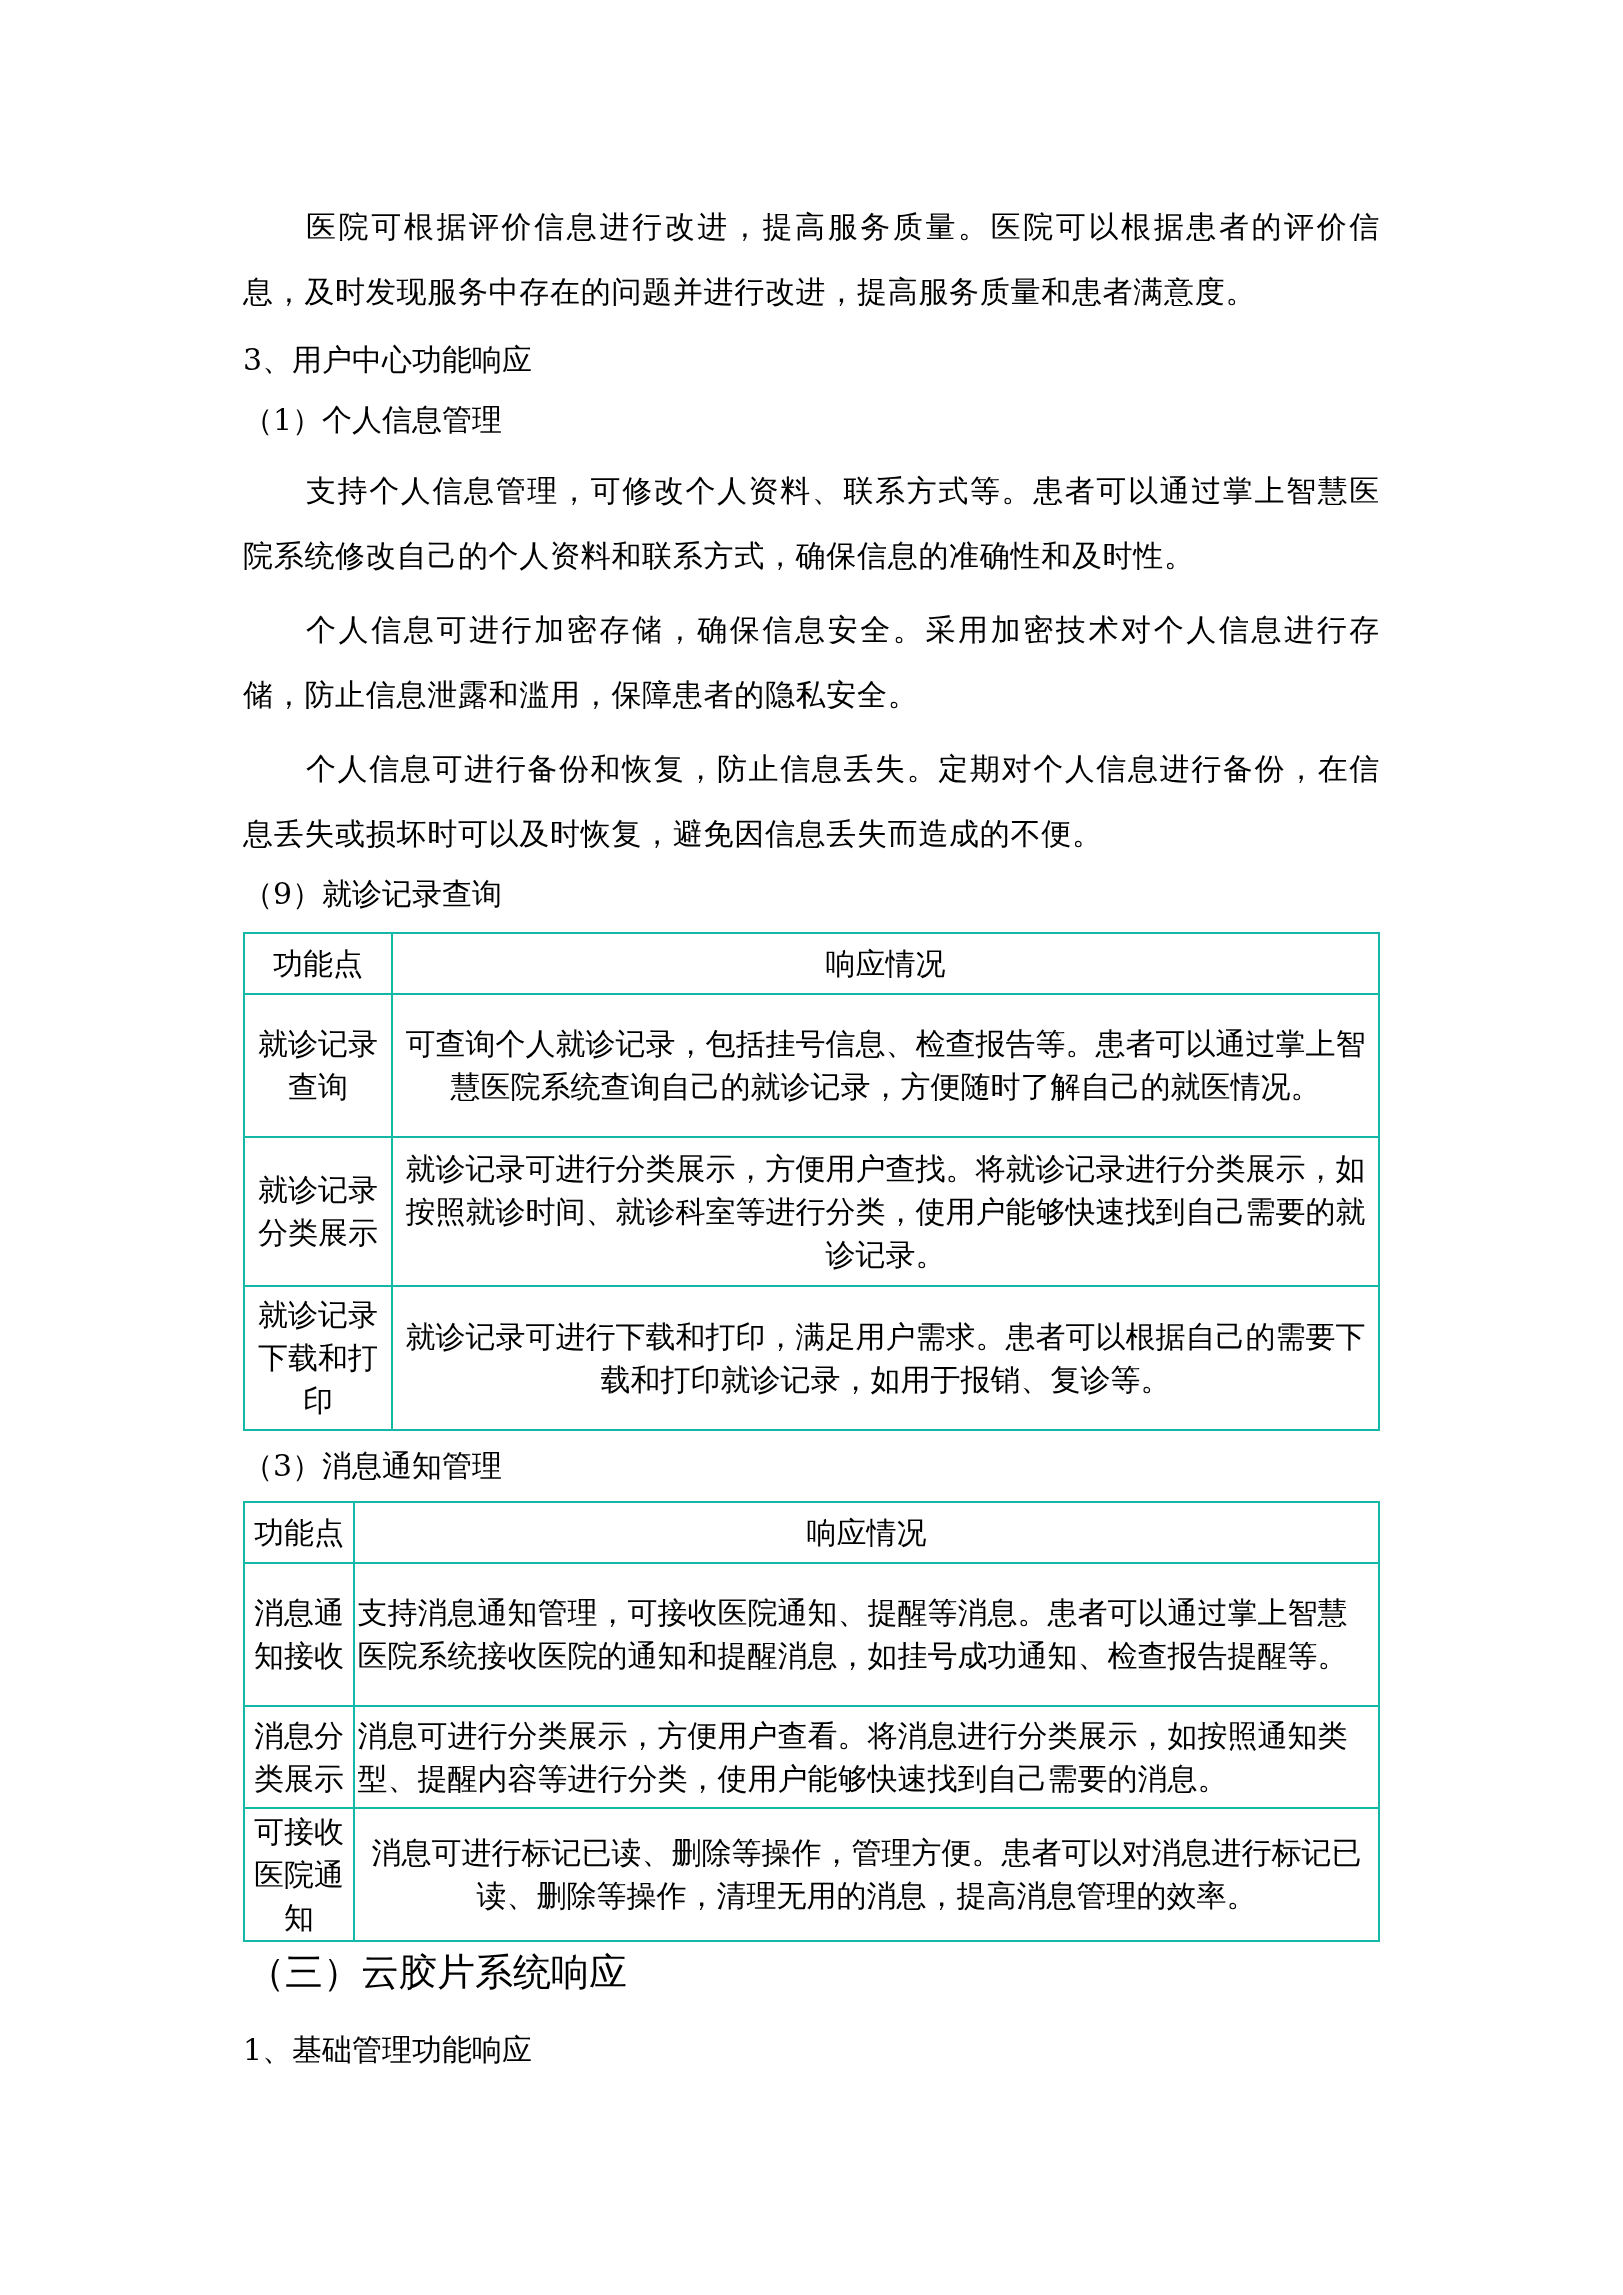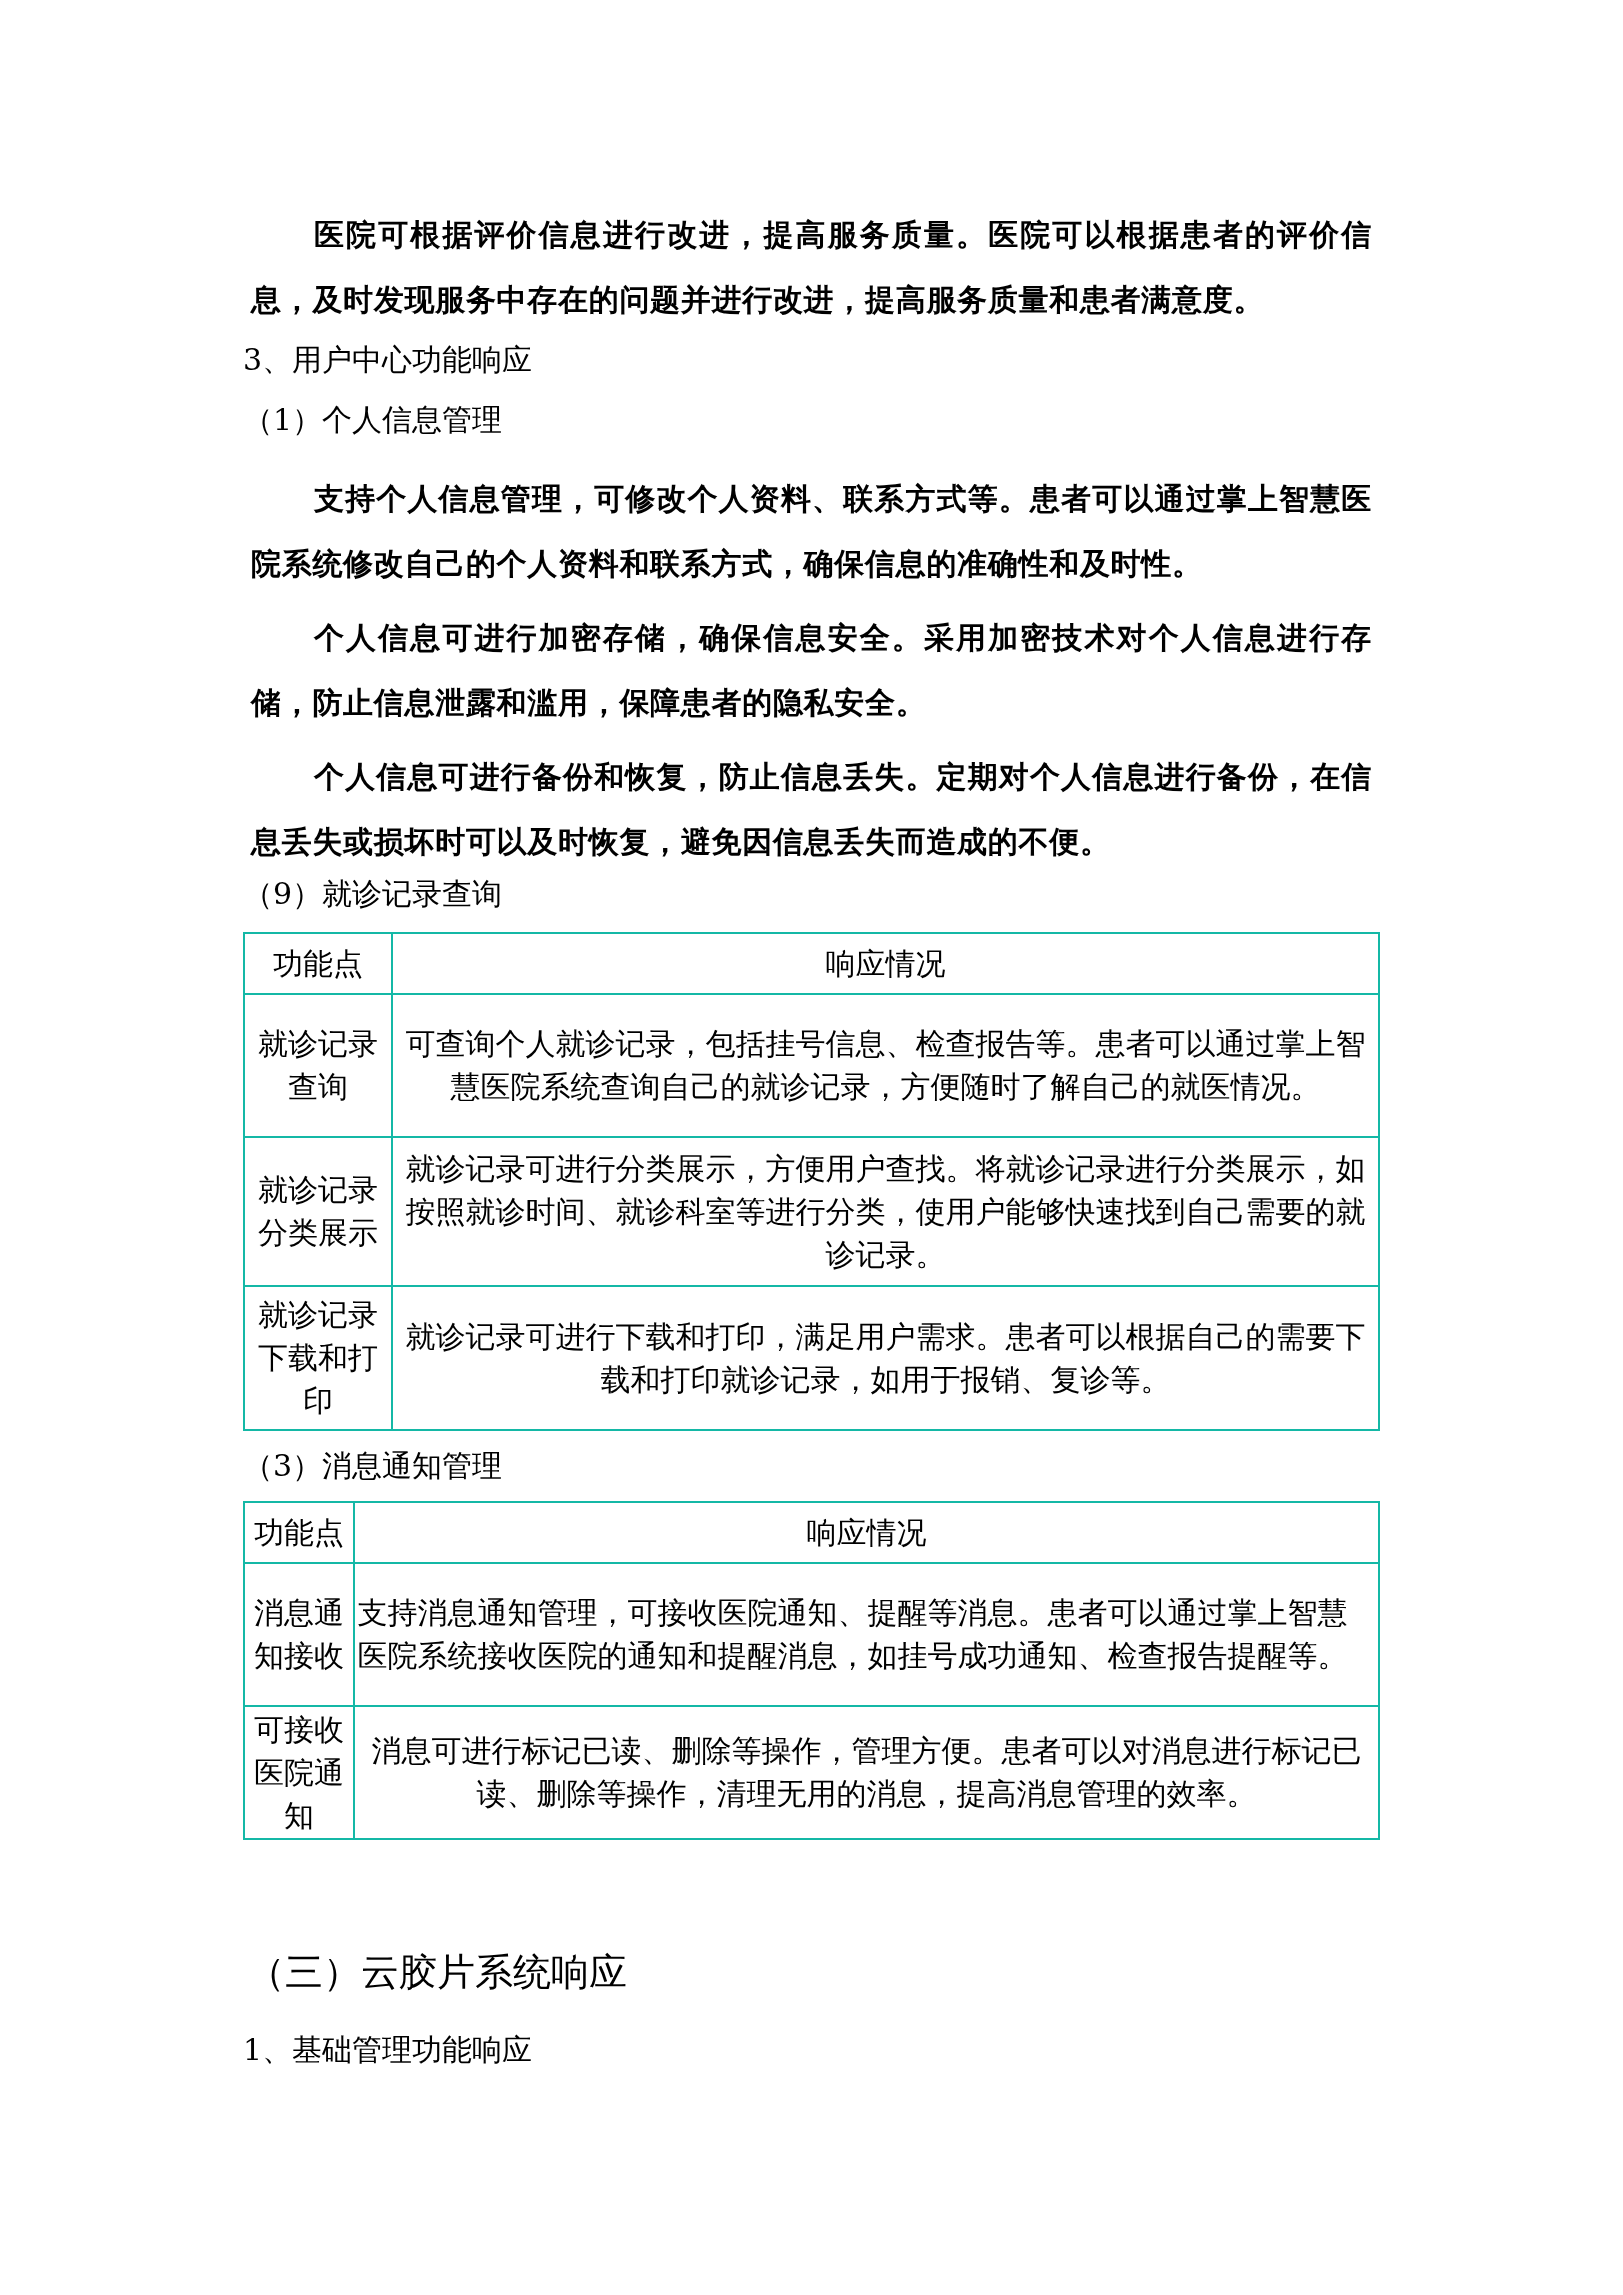--- a/index.html
+++ b/index.html
@@ -3,22 +3,22 @@
 <meta charset="utf-8">
 <style>
   html, body { margin: 0; padding: 0; background: #ffffff; }
   body {
     width: 1623px; height: 2295px; position: relative; overflow: hidden;
     font-family: "DejaVu Serif", "Liberation Serif", serif;
     color: #000000;
   }
   .page { position: absolute; left: 243px; top: 0; width: 1137px; }
   .para {
-    font-size: 30px; line-height: 65px; margin: 8px;
-    text-indent: 63px; text-align: justify; letter-spacing: 0.7px; font-weight: bold;
+    font-size: 30px; line-height: 65px; margin: 0;
+    text-indent: 63px; text-align: justify; letter-spacing: 0.7px;
   }
   .heading-l2 { font-size: 30px; line-height: 39px; margin: 0; }
   .heading-l3 { font-size: 30px; line-height: 39px; margin: 0; padding-left: 0; }
   .heading-l1 { font-size: 38px; line-height: 46px; margin: 0; padding-left: 3.9px; }
   table.resp {
     border-collapse: collapse; width: 1137px; table-layout: fixed;
     font-size: 30px; line-height: 43px;
   }
   table.resp td, table.resp th {
     border: 2px solid #14b8a6; padding: 1.3px 2.6px; text-align: center;
@@ -93,20 +93,24 @@
       <tbody>
           <tr>
         <th>功能点</th>
         <th>响应情况</th>
       </tr>
       <tr style="height:143px;">
         <td>消息通知接收</td>
         <td style="text-align:left;margin-left:39px;">支持消息通知管理，可接收医院通知、提醒等消息。患者可以通过掌上智慧医院系统接收医院的通知和提醒消息，如挂号成功通知、检查报告提醒等。</td>
       </tr>
       <tr style="height:102px;">
+        <td>消息分类展示</td>
+        <td style="text-align:left;">消息可进行分类展示，方便用户查看。将消息进行分类展示，如按照通知类型、提醒内容等进行分类，使用户能够快速找到自己需要的消息。</td>
+      </tr>
+      <tr style="height:102px;">
         <td>可接收医院通知</td>
         <td>消息可进行标记已读、删除等操作，管理方便。患者可以对消息进行标记已读、删除等操作，清理无用的消息，提高消息管理的效率。</td>
       </tr>
     </tbody>
       </table>
   </div>
 
   <div style="position:absolute; top:1949px; left:0;">
     <p class="heading-l1">（三）云胶片系统响应</p>
   </div>

